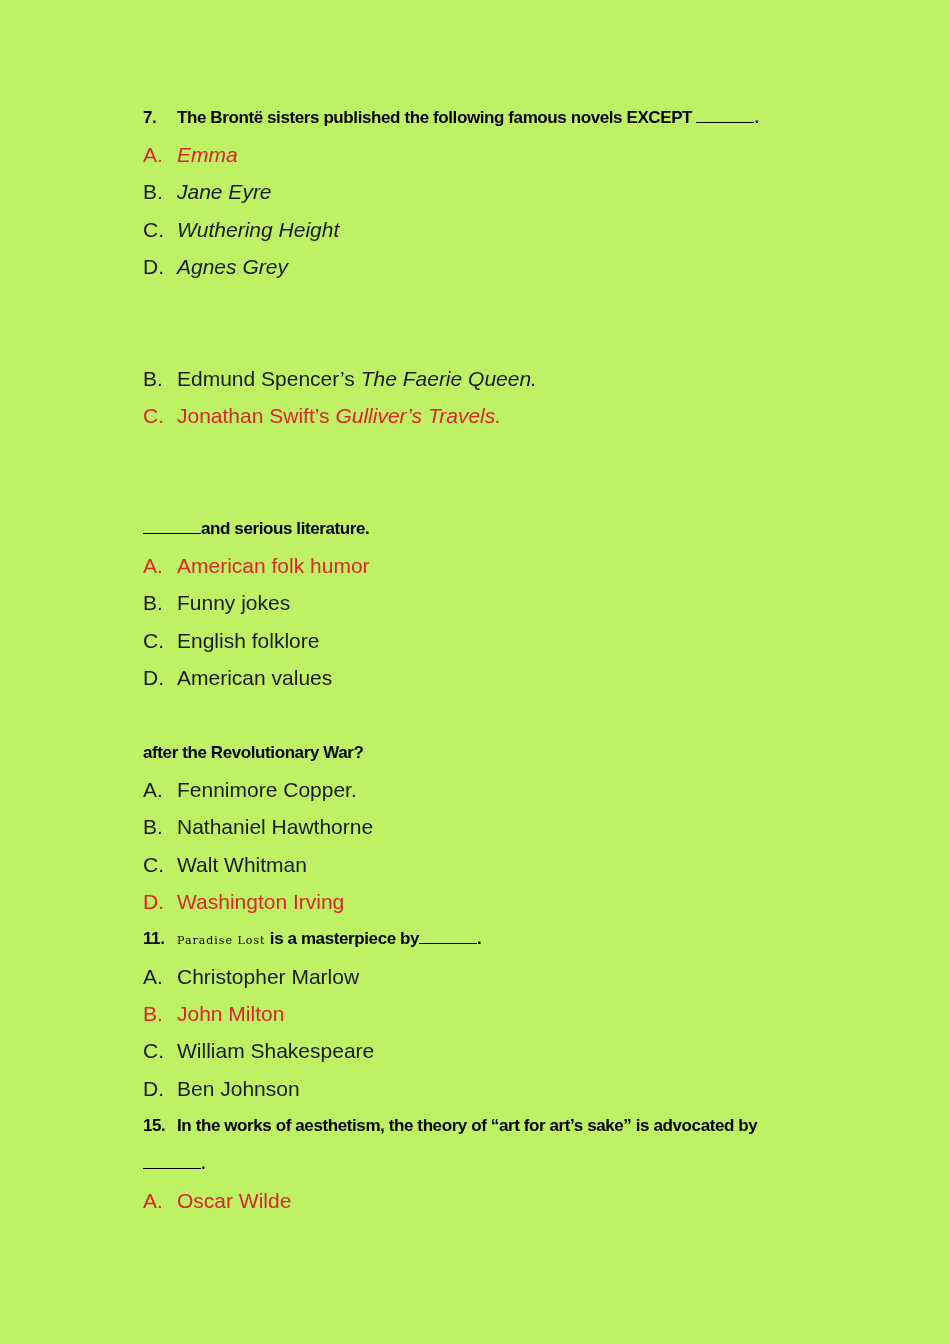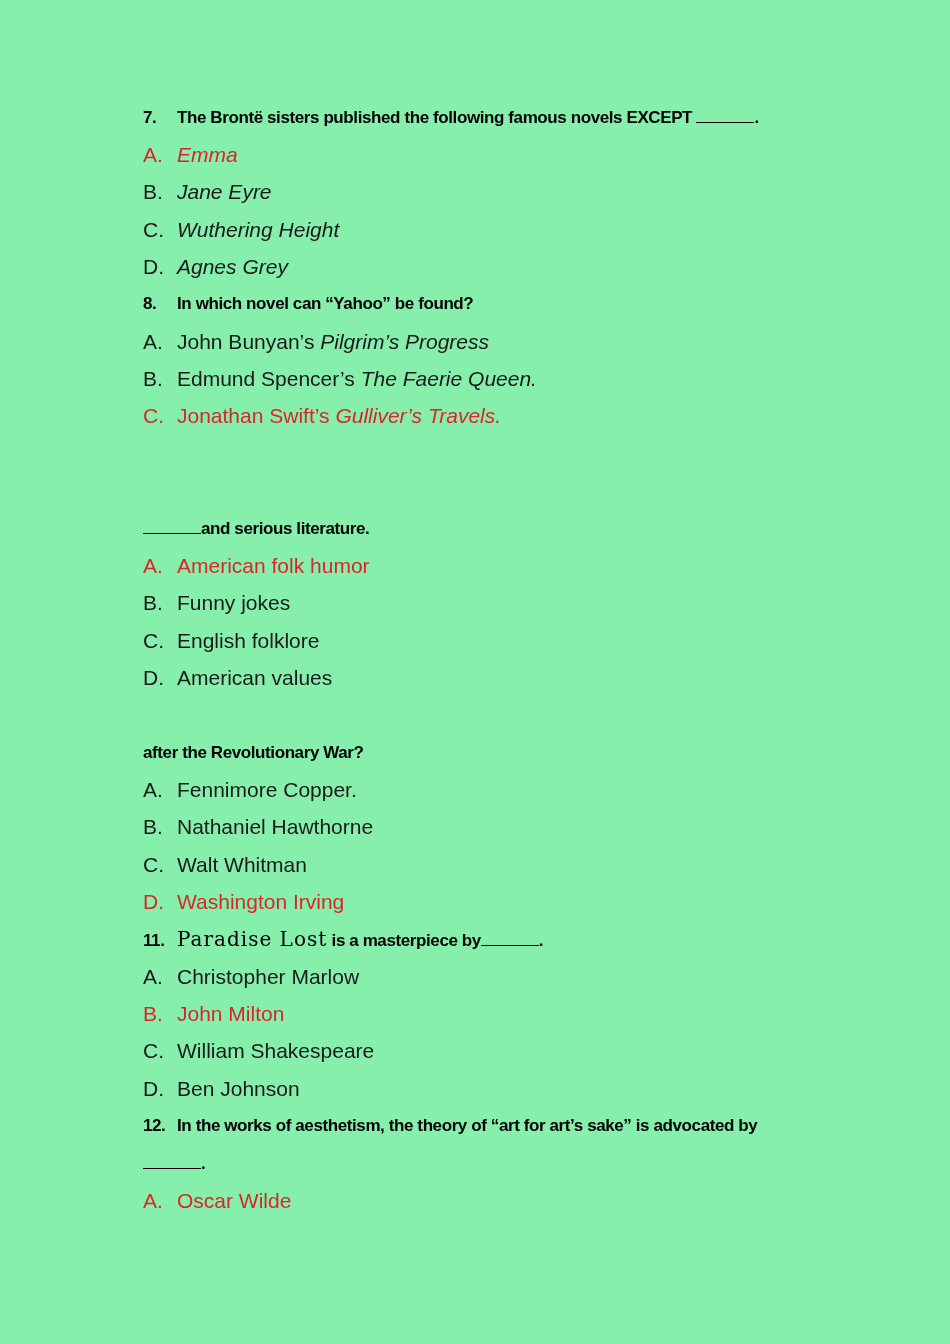--- a/index.html
+++ b/index.html
@@ -1,25 +1,25 @@
 <!DOCTYPE html>
 <html><head>
 <meta charset="utf-8">
 <style>
   html, body { margin:0; padding:0; background:#ffffff; }
   body { width:950px; height:1344px; position:relative; overflow:hidden;
          font-family:"Liberation Sans", sans-serif; color:#1a1a1a; }
-  .page { position:absolute; left:0; top:0; width:950px; height:1344px; background:#86efac; }
+  .page { position:absolute; left:0; top:0; width:950px; height:1344px; background:#bef264; }
   .line { position:absolute; left:143px; font-size:21px; line-height:22px; white-space:nowrap; }
   .q { font-weight:bold; color:#000; letter-spacing:-0.4px; font-size:17px; }
   .q .num { display:inline-block; width:34px; }
   .opt .lbl { display:inline-block; width:34px; }
   .correct { color:#d9262b; }
   .it { font-style:italic; }
-  .mono { font-family:"DejaVu Serif", serif; font-weight:normal; letter-spacing:1px; font-size:20px; }
+  .mono { font-family:"DejaVu Serif", serif; font-weight:normal; letter-spacing:1px; font-size:11px; }
   .blank { display:inline-block; border-bottom:1.5px solid #000; width:58px; height:14px; vertical-align:baseline; }
 </style>
 </head>
 <body>
 
 <div class="page">
 
   <div class="line q" style="top:107px">
     <span class="num">7.</span><span>The Brontë sisters published the following famous novels EXCEPT</span> <span class="blank"></span><span>.</span>
   </div>
@@ -29,26 +29,20 @@
   <div class="line opt" style="top:181px">
     <span class="lbl">B.</span><span class="it">Jane Eyre</span>
   </div>
   <div class="line opt" style="top:219px">
     <span class="lbl">C.</span><span class="it">Wuthering Height</span>
   </div>
   <div class="line opt" style="top:256px">
     <span class="lbl">D.</span><span class="it">Agnes Grey</span>
   </div>
 
-  <div class="line q" style="top:293px">
-    <span class="num">8.</span><span>In which novel can “Yahoo” be found?</span>
-  </div>
-  <div class="line opt" style="top:331px">
-    <span class="lbl">A.</span><span>John Bunyan’s </span><span class="it">Pilgrim’s Progress</span>
-  </div>
   <div class="line opt correct" style="top:405px">
     <span class="lbl">C.</span><span>Jonathan Swift’s </span><span class="it">Gulliver’s Travels.</span>
   </div>
   <div class="line opt" style="top:368px">
     <span class="lbl">B.</span><span>Edmund Spencer’s </span><span class="it">The Faerie Queen.</span>
   </div>
 
   <div class="line q" style="top:518px">
     <span class="blank"></span><span>and serious literature.</span>
   </div>
@@ -91,21 +85,21 @@
     <span class="lbl">B.</span><span>John Milton</span>
   </div>
   <div class="line opt" style="top:1040px">
     <span class="lbl">C.</span><span>William Shakespeare</span>
   </div>
   <div class="line opt" style="top:1078px">
     <span class="lbl">D.</span><span>Ben Johnson</span>
   </div>
 
   <div class="line q" style="top:1115px">
-    <span class="num">12.</span><span>In the works of aesthetism, the theory of “art for art’s sake” is advocated by</span>
+    <span class="num">15.</span><span>In the works of aesthetism, the theory of “art for art’s sake” is advocated by</span>
   </div>
   <div class="line q" style="top:1153px">
     <span class="blank"></span><span>.</span>
   </div>
   <div class="line opt correct" style="top:1190px">
     <span class="lbl">A.</span><span>Oscar Wilde</span>
   </div>
 
 </div>
 

